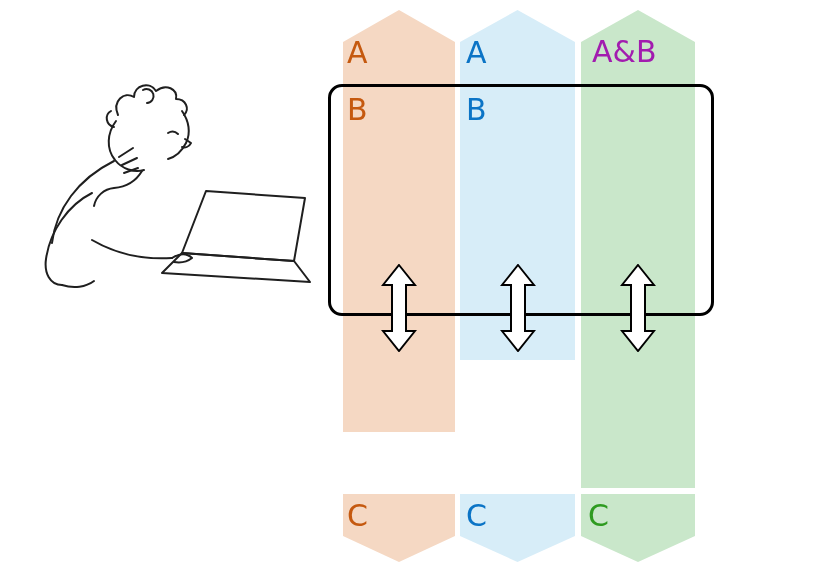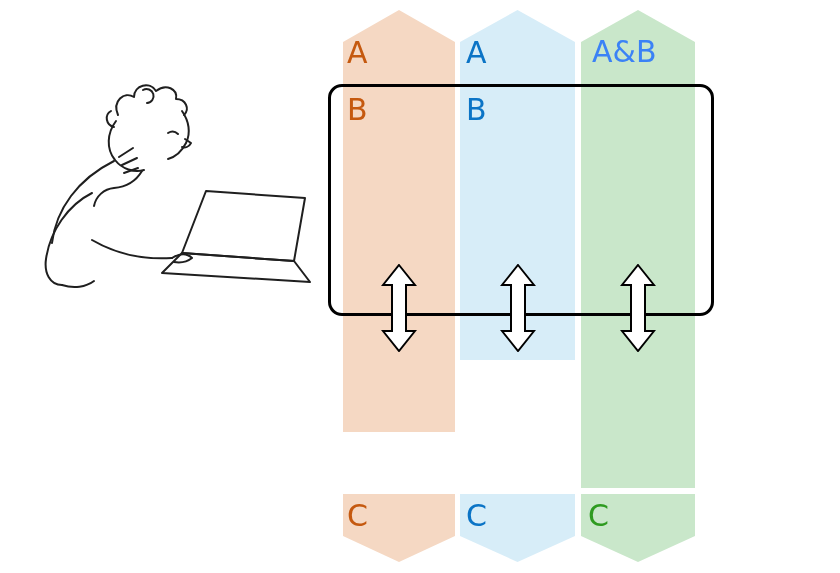--- a/index.html
+++ b/index.html
@@ -105,20 +105,20 @@
   </svg>
   <svg id="arrow-b" class="arrow" width="36" height="88" viewBox="0 0 36 88">
     <polygon points="18,1 34,21 25,21 25,67 34,67 18,87 2,67 11,67 11,21 2,21"></polygon>
   </svg>
   <svg id="arrow-ab" class="arrow" width="36" height="88" viewBox="0 0 36 88">
     <polygon points="18,1 34,21 25,21 25,67 34,67 18,87 2,67 11,67 11,21 2,21"></polygon>
   </svg>
 
   <span id="lbl-top-a" class="lbl" style="color: rgb(197, 89, 15);">A</span>
   <span id="lbl-top-b" class="lbl" style="color: rgb(11, 116, 198);">A</span>
-  <span id="lbl-top-ab" class="lbl" style="color: #3b82f6;">A&amp;B</span>
+  <span id="lbl-top-ab" class="lbl" style="color: #a21caf;">A&amp;B</span>
   <span id="lbl-box-a" class="lbl" style="color: rgb(197, 89, 15);">B</span>
   <span id="lbl-box-b" class="lbl" style="color: rgb(11, 116, 198);">B</span>
   <span id="lbl-bot-a" class="lbl" style="color: rgb(197, 89, 15);">C</span>
   <span id="lbl-bot-b" class="lbl" style="color: rgb(11, 116, 198);">C</span>
   <span id="lbl-bot-ab" class="lbl" style="color: rgb(46, 155, 32);">C</span>
 
 </div>
 
 </body></html>

